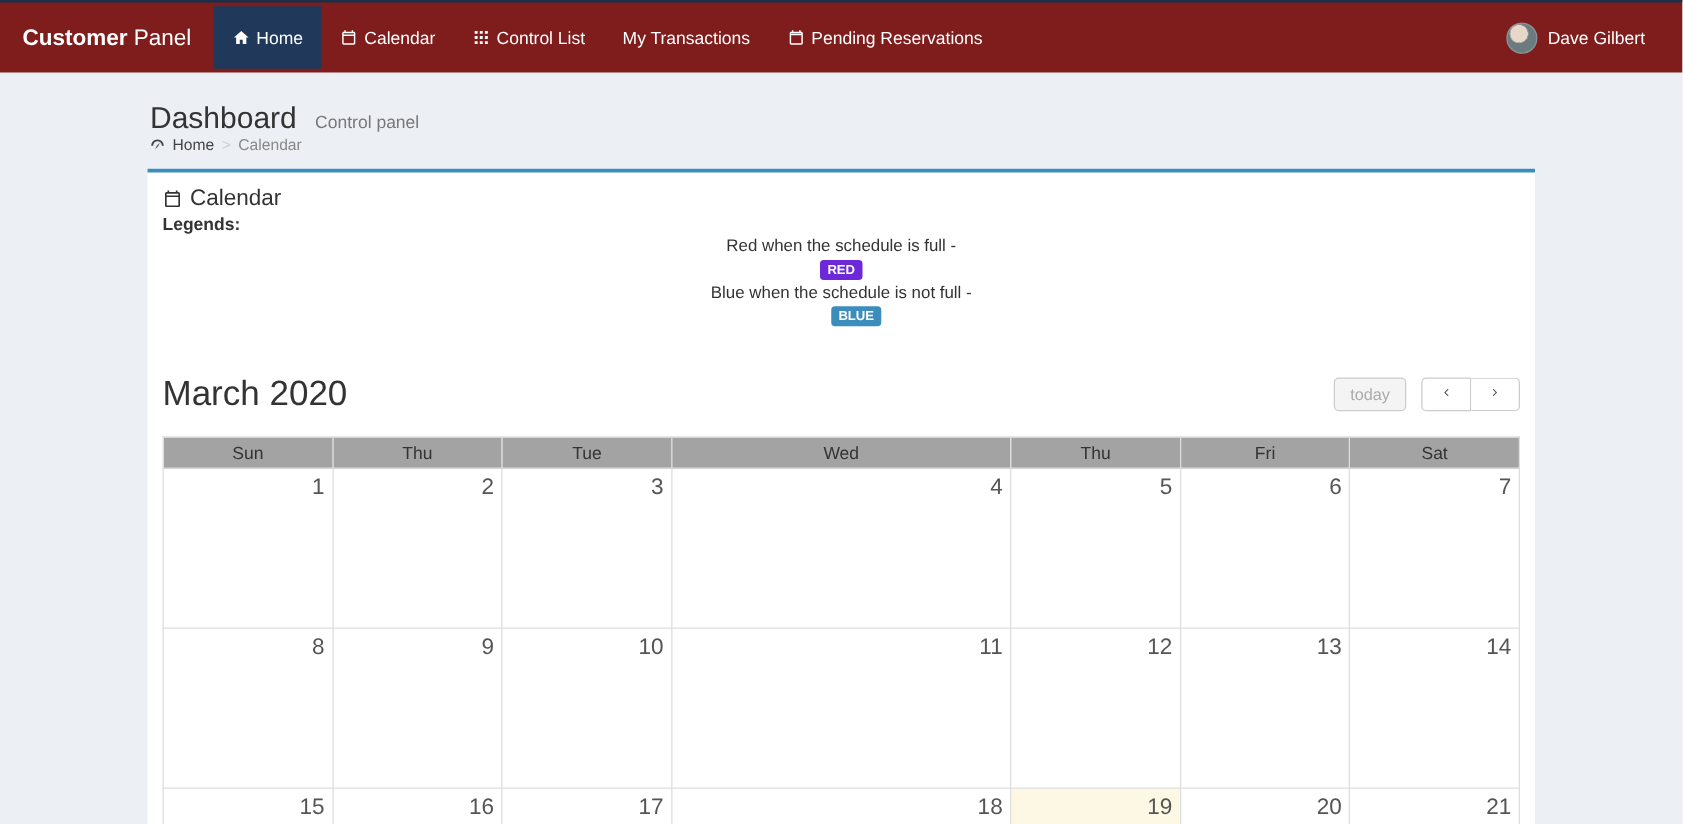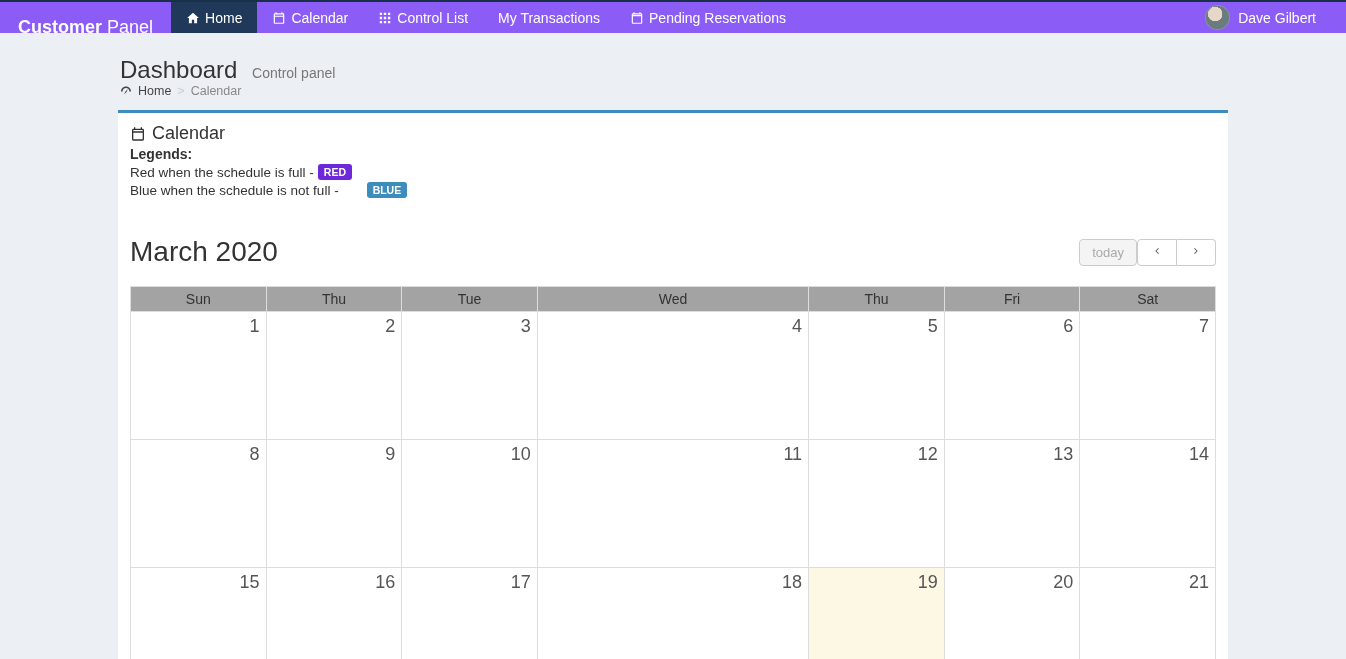--- a/index.html
+++ b/index.html
@@ -3,25 +3,26 @@
 <meta charset="utf-8">
 <style>
 * { box-sizing: border-box; margin: 0; padding: 0; }
 body {
   font-family: -apple-system, BlinkMacSystemFont, "Segoe UI", Helvetica, Arial, sans-serif;
   background: #ecf0f5;
   color: #333;
   font-size: 14px;
 }
 .topbar {
-  background: #8b5cf6;
+  background: #7f1d1d;
   border-top: 2px solid #1a2f4a;
   color: #fff;
-  height: 33px;
-  display: flex;
+  height: 58px;
+  display: flex;
+  align-items: center;
   padding: 0 20px 0 0;
 }
 .brand {
   font-size: 18px;
   padding: 0 18px;
   line-height: 50px;
   color: #fff;
 }
 .brand-bold { font-weight: 700; }
 .brand-light { font-weight: 300; }
@@ -98,41 +99,41 @@
 .box-title {
   display: flex;
   align-items: center;
   gap: 6px;
   font-size: 18px;
   font-weight: 400;
   color: #333;
   margin-bottom: 2px;
 }
 .legends-label { font-weight: 700; font-size: 14px; margin-bottom: 2px; }
-.legend-line { font-size: 13.5px; color: #333; margin-top: 2px; display: flex; align-items: center; gap: 4px; flex-wrap: wrap; }
+.legend-line { font-size: 13.5px; color: #333; margin-top: 2px; display: flex; align-items: center; gap: 4px; flex-wrap: wrap; flex-direction: column; }
 .badge {
   display: inline-block;
   font-size: 10.5px;
   font-weight: 700;
   color: #fff;
   padding: 2px 6px;
   border-radius: 3px;
   text-transform: uppercase;
 }
 .badge-red { background: #6d28d9; }
 .badge-blue { background: #3c8dbc; margin-left: 24px; }
 .box-body { padding: 10px 12px 18px 12px; }
 .cal-toolbar {
   display: flex;
   justify-content: space-between;
   align-items: center;
   margin: 16px 0 18px 0;
 }
 .cal-title { font-size: 28px; font-weight: 400; color: #333; }
-.cal-btns { display: flex; gap: 0; align-items: flex-start; }
+.cal-btns { display: flex; gap: 12px; align-items: flex-start; }
 .btn {
   background: #fff;
   border: 1px solid #ccc;
   border-radius: 4px;
   color: #555;
   padding: 5px 12px;
   cursor: pointer;
   font-size: 13px;
 }
 .btn[disabled] {

